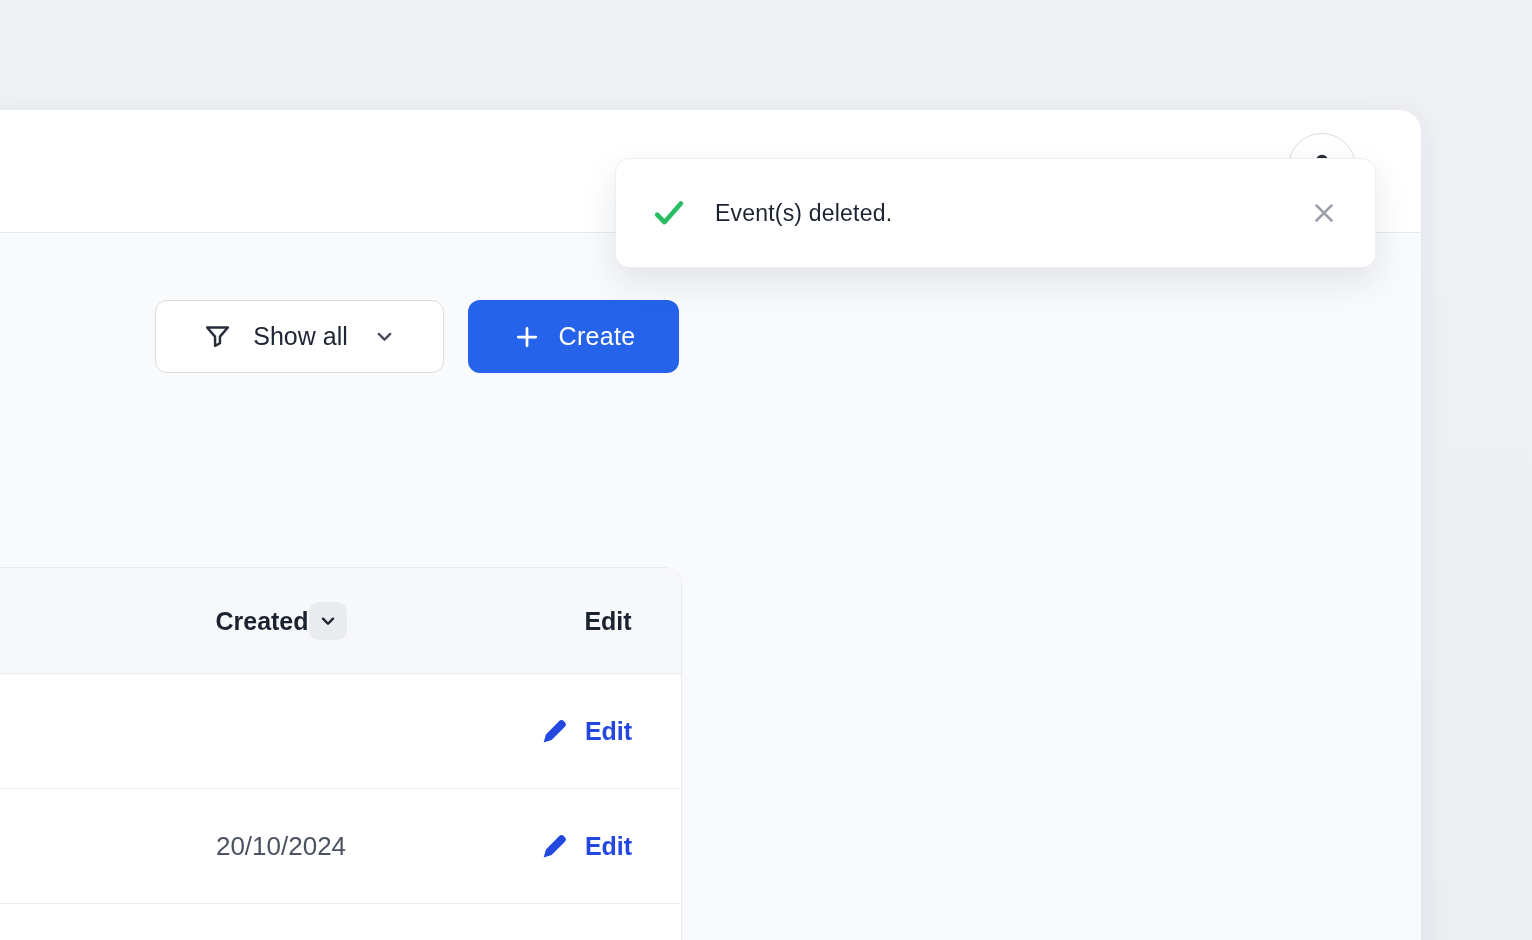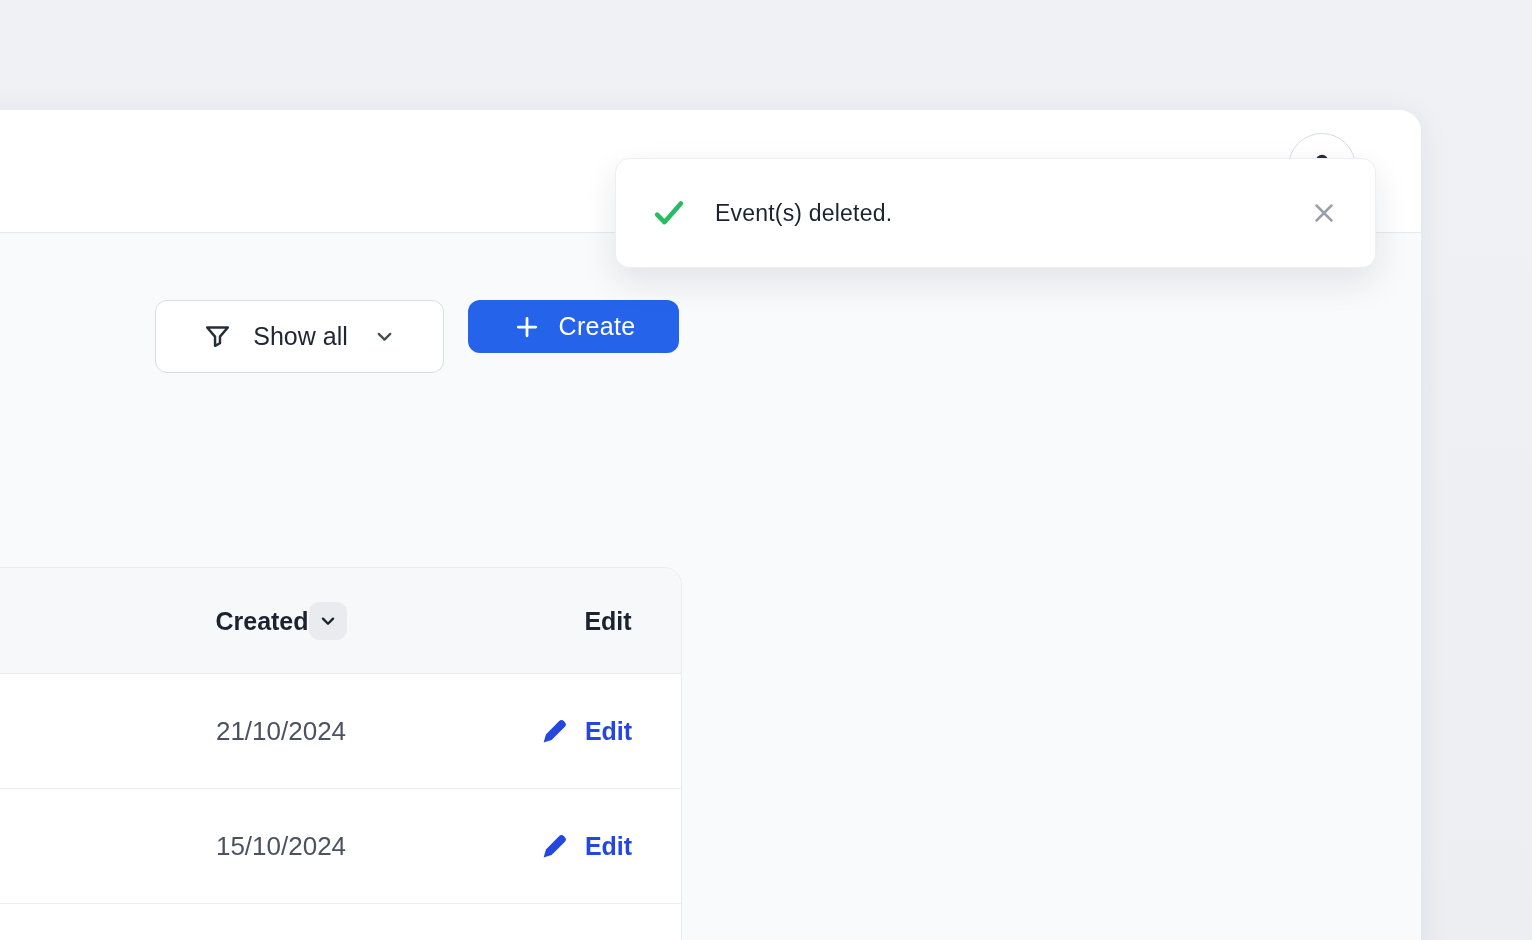--- a/index.html
+++ b/index.html
@@ -75,21 +75,21 @@
     display: flex; align-items: center; justify-content: center;
     gap: 20px;
     cursor: pointer;
     z-index: 3;
   }
   .filter-button-label {
     font-size: 25px; font-weight: 500; color: #202634; text-align: right;
   }
   .create-button {
     left: 468px; top: 300px;
-    width: 211px; height: 53px;
+    width: 211px; height: 73px;
     background: #2563eb;
     border: none; border-radius: 12px;
     display: flex; align-items: center; justify-content: center;
     gap: 17px;
     cursor: pointer;
     z-index: 3;
   }
   .create-button-label {
     font-size: 25px; font-weight: 500; color: #ffffff;
     letter-spacing: 0.3px;
@@ -224,32 +224,31 @@
           </svg>
         </span>
       </button>
     </div>
     <div class="th-edit-wrap">
       <span class="th-edit">Edit</span>
     </div>
   </div>
 
   <div class="table-row">
-      <div class="td-created">21/10/2024</div>
       <button class="edit-link">
         <span style="display:flex;">
           <svg width="29" height="29" viewBox="0 0 24 24" fill="#2447e0">
             <path d="M15.7 3.6a2.95 2.95 0 0 1 4.2 0l.5.5a2.95 2.95 0 0 1 0 4.2L9.6 19.1 3 21l1.9-6.6z"></path>
           </svg>
         </span>
         <span class="edit-link-label">Edit</span>
       </button>
     </div>
     <div class="table-row">
-      <div class="td-created">15/10/2024</div>
+      <div class="td-created">20/10/2024</div>
       <button class="edit-link">
         <span style="display:flex;">
           <svg width="29" height="29" viewBox="0 0 24 24" fill="#2447e0">
             <path d="M15.7 3.6a2.95 2.95 0 0 1 4.2 0l.5.5a2.95 2.95 0 0 1 0 4.2L9.6 19.1 3 21l1.9-6.6z"></path>
           </svg>
         </span>
         <span class="edit-link-label">Edit</span>
       </button>
     </div>
 

